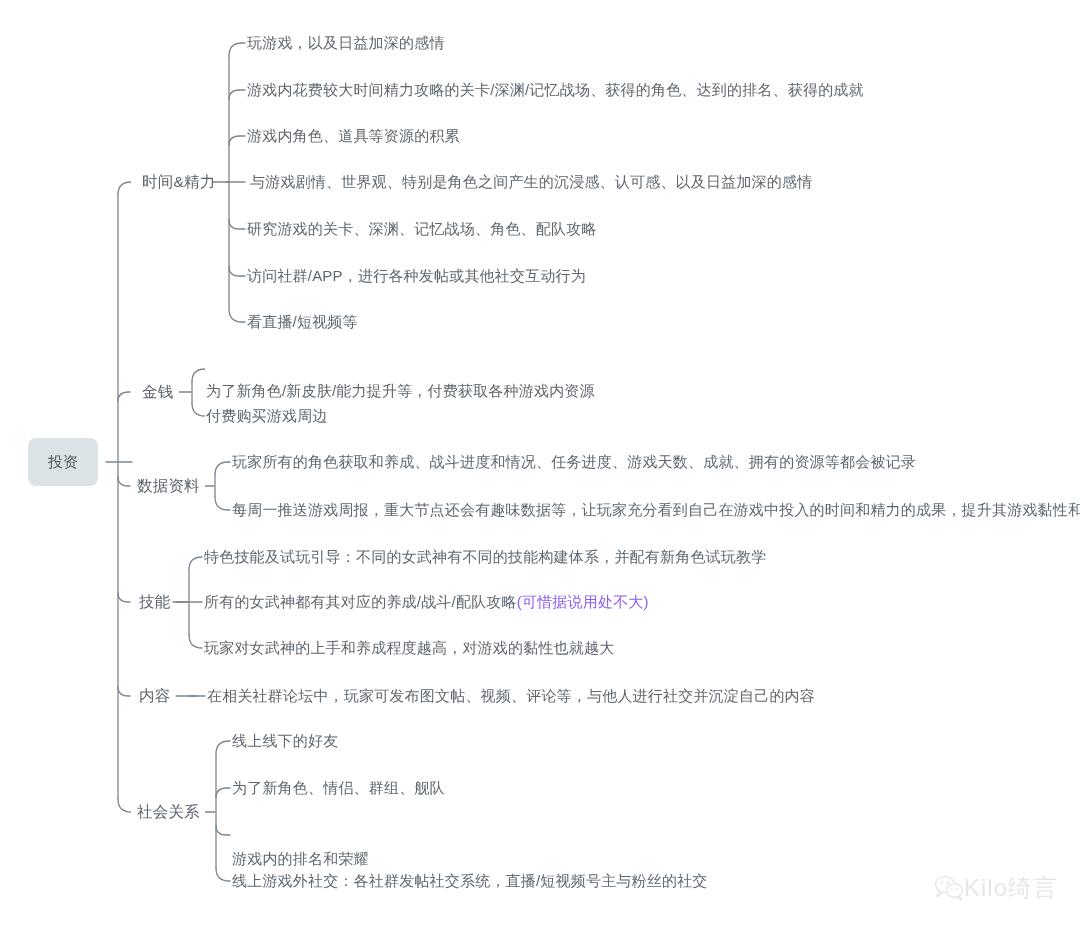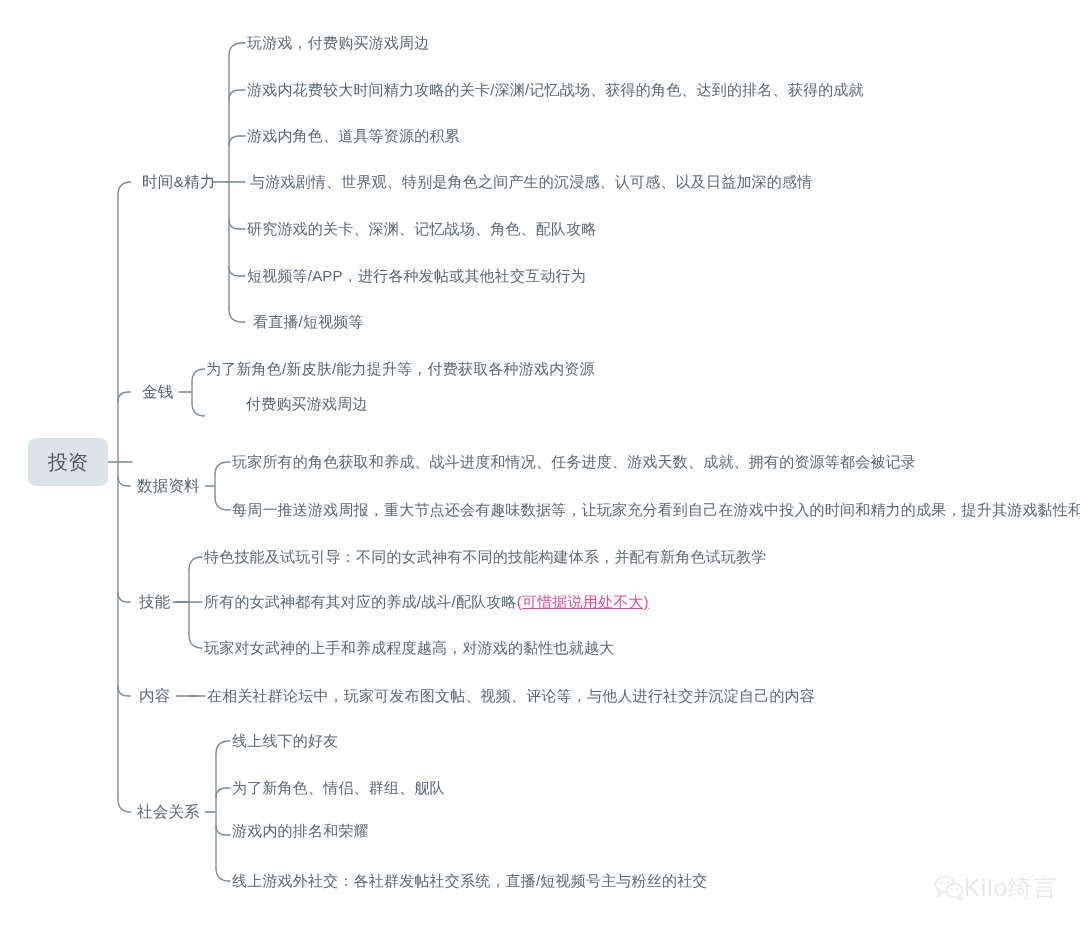--- a/index.html
+++ b/index.html
@@ -36,38 +36,37 @@
     line-height: 20px;
     white-space: nowrap;
     transform: translateY(-50%);
     letter-spacing: 0.2px;
   }
   .node-l1 {
     position: absolute;
     background: #dce3e6;
     border-radius: 8px;
     color: #4c565f;
-    font-size: 20px;
+    font-size: 15px;
     line-height: 24px;
     padding: 12px 20px;
     transform: translateY(-50%);
     white-space: nowrap;
   }
   .node-l2 {
     position: absolute;
     color: #59636d;
     font-size: 15.5px;
     line-height: 20px;
     white-space: nowrap;
     transform: translateY(-50%);
     letter-spacing: 0.2px;
   }
   .accent {
-    color: #ec4899;
-    text-decoration: underline;
+    color: #8b5cf6;
   }
   #watermark {
     position: absolute;
     right: 22px;
     bottom: 28px;
     display: flex;
     align-items: center;
     opacity: 0.85;
   }
   #watermark .wm-text {
@@ -120,43 +119,43 @@
       <path d="M216 754 V868" stroke="#7b8690" stroke-width="1.3" fill="none" stroke-linecap="round"></path>
       <path d="M216 754 Q216 741 229 741 H230" stroke="#7b8690" stroke-width="1.3" fill="none" stroke-linecap="round"></path>
       <path d="M216 868 Q216 881 229 881 H230" stroke="#7b8690" stroke-width="1.3" fill="none" stroke-linecap="round"></path>
       <path d="M216 797.36 Q216 788 226.4 788 H230" stroke="#7b8690" stroke-width="1.3" fill="none" stroke-linecap="round"></path>
       <path d="M216 825.64 Q216 835 226.4 835 H230" stroke="#7b8690" stroke-width="1.3" fill="none" stroke-linecap="round"></path>
       <path d="M205.4 812 H215" stroke="#7b8690" stroke-width="1.3" fill="none" stroke-linecap="round"></path>
     </svg>
   <div id="nodes">
       <div class="node-l1" style="left: 28px; top: 462px;">投资</div>
       <div class="node-l2" style="left: 142px; top: 182px;">时间&amp;精力</div>
-      <div class="node-text" style="left: 247px; top: 43px;"><span>玩游戏，付费购买游戏周边</span></div>
+      <div class="node-text" style="left: 247px; top: 43px;"><span>玩游戏，以及日益加深的感情</span></div>
       <div class="node-text" style="left: 247px; top: 90px;"><span>游戏内花费较大时间精力攻略的关卡/深渊/记忆战场、获得的角色、达到的排名、获得的成就</span></div>
       <div class="node-text" style="left: 247px; top: 136px;"><span>游戏内角色、道具等资源的积累</span></div>
       <div class="node-text" style="left: 250px; top: 182px;"><span>与游戏剧情、世界观、特别是角色之间产生的沉浸感、认可感、以及日益加深的感情</span></div>
       <div class="node-text" style="left: 247px; top: 229px;"><span>研究游戏的关卡、深渊、记忆战场、角色、配队攻略</span></div>
-      <div class="node-text" style="left: 247px; top: 276px;"><span>短视频等/APP，进行各种发帖或其他社交互动行为</span></div>
-      <div class="node-text" style="left: 253px; top: 322px;"><span>看直播/短视频等</span></div>
+      <div class="node-text" style="left: 247px; top: 276px;"><span>访问社群/APP，进行各种发帖或其他社交互动行为</span></div>
+      <div class="node-text" style="left: 247px; top: 322px;"><span>看直播/短视频等</span></div>
       <div class="node-l2" style="left: 142px; top: 392px;">金钱</div>
-      <div class="node-text" style="left: 206px; top: 369px; text-align: right;"><span>为了新角色/新皮肤/能力提升等，付费获取各种游戏内资源</span></div>
-      <div class="node-text" style="left: 206px; top: 404px; margin-left: 40px;"><span>付费购买游戏周边</span></div>
+      <div class="node-text" style="left: 206px; top: 391px; text-align: right;"><span>为了新角色/新皮肤/能力提升等，付费获取各种游戏内资源</span></div>
+      <div class="node-text" style="left: 206px; top: 416px;"><span>付费购买游戏周边</span></div>
       <div class="node-l2" style="left: 137px; top: 486px;">数据资料</div>
       <div class="node-text" style="left: 232px; top: 462px;"><span>玩家所有的角色获取和养成、战斗进度和情况、任务进度、游戏天数、成就、拥有的资源等都会被记录</span></div>
       <div class="node-text" style="left: 232px; top: 510px;"><span>每周一推送游戏周报，重大节点还会有趣味数据等，让玩家充分看到自己在游戏中投入的时间和精力的成果，提升其游戏黏性和流失成本</span></div>
       <div class="node-l2" style="left: 139px; top: 602px;">技能</div>
       <div class="node-text" style="left: 204px; top: 557px;"><span>特色技能及试玩引导：不同的女武神有不同的技能构建体系，并配有新角色试玩教学</span></div>
       <div class="node-text" style="left: 204px; top: 602px;"><span>所有的女武神都有其对应的养成/战斗/配队攻略</span><span class="accent">(可惜据说用处不大)</span></div>
       <div class="node-text" style="left: 204px; top: 648px;"><span>玩家对女武神的上手和养成程度越高，对游戏的黏性也就越大</span></div>
       <div class="node-l2" style="left: 139px; top: 696px;">内容</div>
       <div class="node-text" style="left: 207px; top: 696px;"><span>在相关社群论坛中，玩家可发布图文帖、视频、评论等，与他人进行社交并沉淀自己的内容</span></div>
       <div class="node-l2" style="left: 137px; top: 812px;">社会关系</div>
       <div class="node-text" style="left: 232px; top: 741px;"><span>线上线下的好友</span></div>
       <div class="node-text" style="left: 232px; top: 788px;"><span>为了新角色、情侣、群组、舰队</span></div>
-      <div class="node-text" style="left: 232px; top: 831px; text-align: right;"><span>游戏内的排名和荣耀</span></div>
+      <div class="node-text" style="left: 232px; top: 859px; text-align: right;"><span>游戏内的排名和荣耀</span></div>
       <div class="node-text" style="left: 232px; top: 881px; text-align: center;"><span>线上游戏外社交：各社群发帖社交系统，直播/短视频号主与粉丝的社交</span></div>
     </div>
 </div>
 
 <div id="watermark">
   <span>
     <svg width="30" height="26" viewBox="0 0 30 26" fill="none" xmlns="http://www.w3.org/2000/svg">
       <ellipse cx="11" cy="9.5" rx="9.5" ry="8" stroke="#e4e4e4" stroke-width="1.6" fill="none"></ellipse>
       <path d="M5.5 16.5 L3 21.5 L8 18.6" stroke="#e4e4e4" stroke-width="1.6" fill="none" stroke-linejoin="round"></path>
       <circle cx="7.8" cy="7.6" r="1.25" fill="#e4e4e4"></circle>

